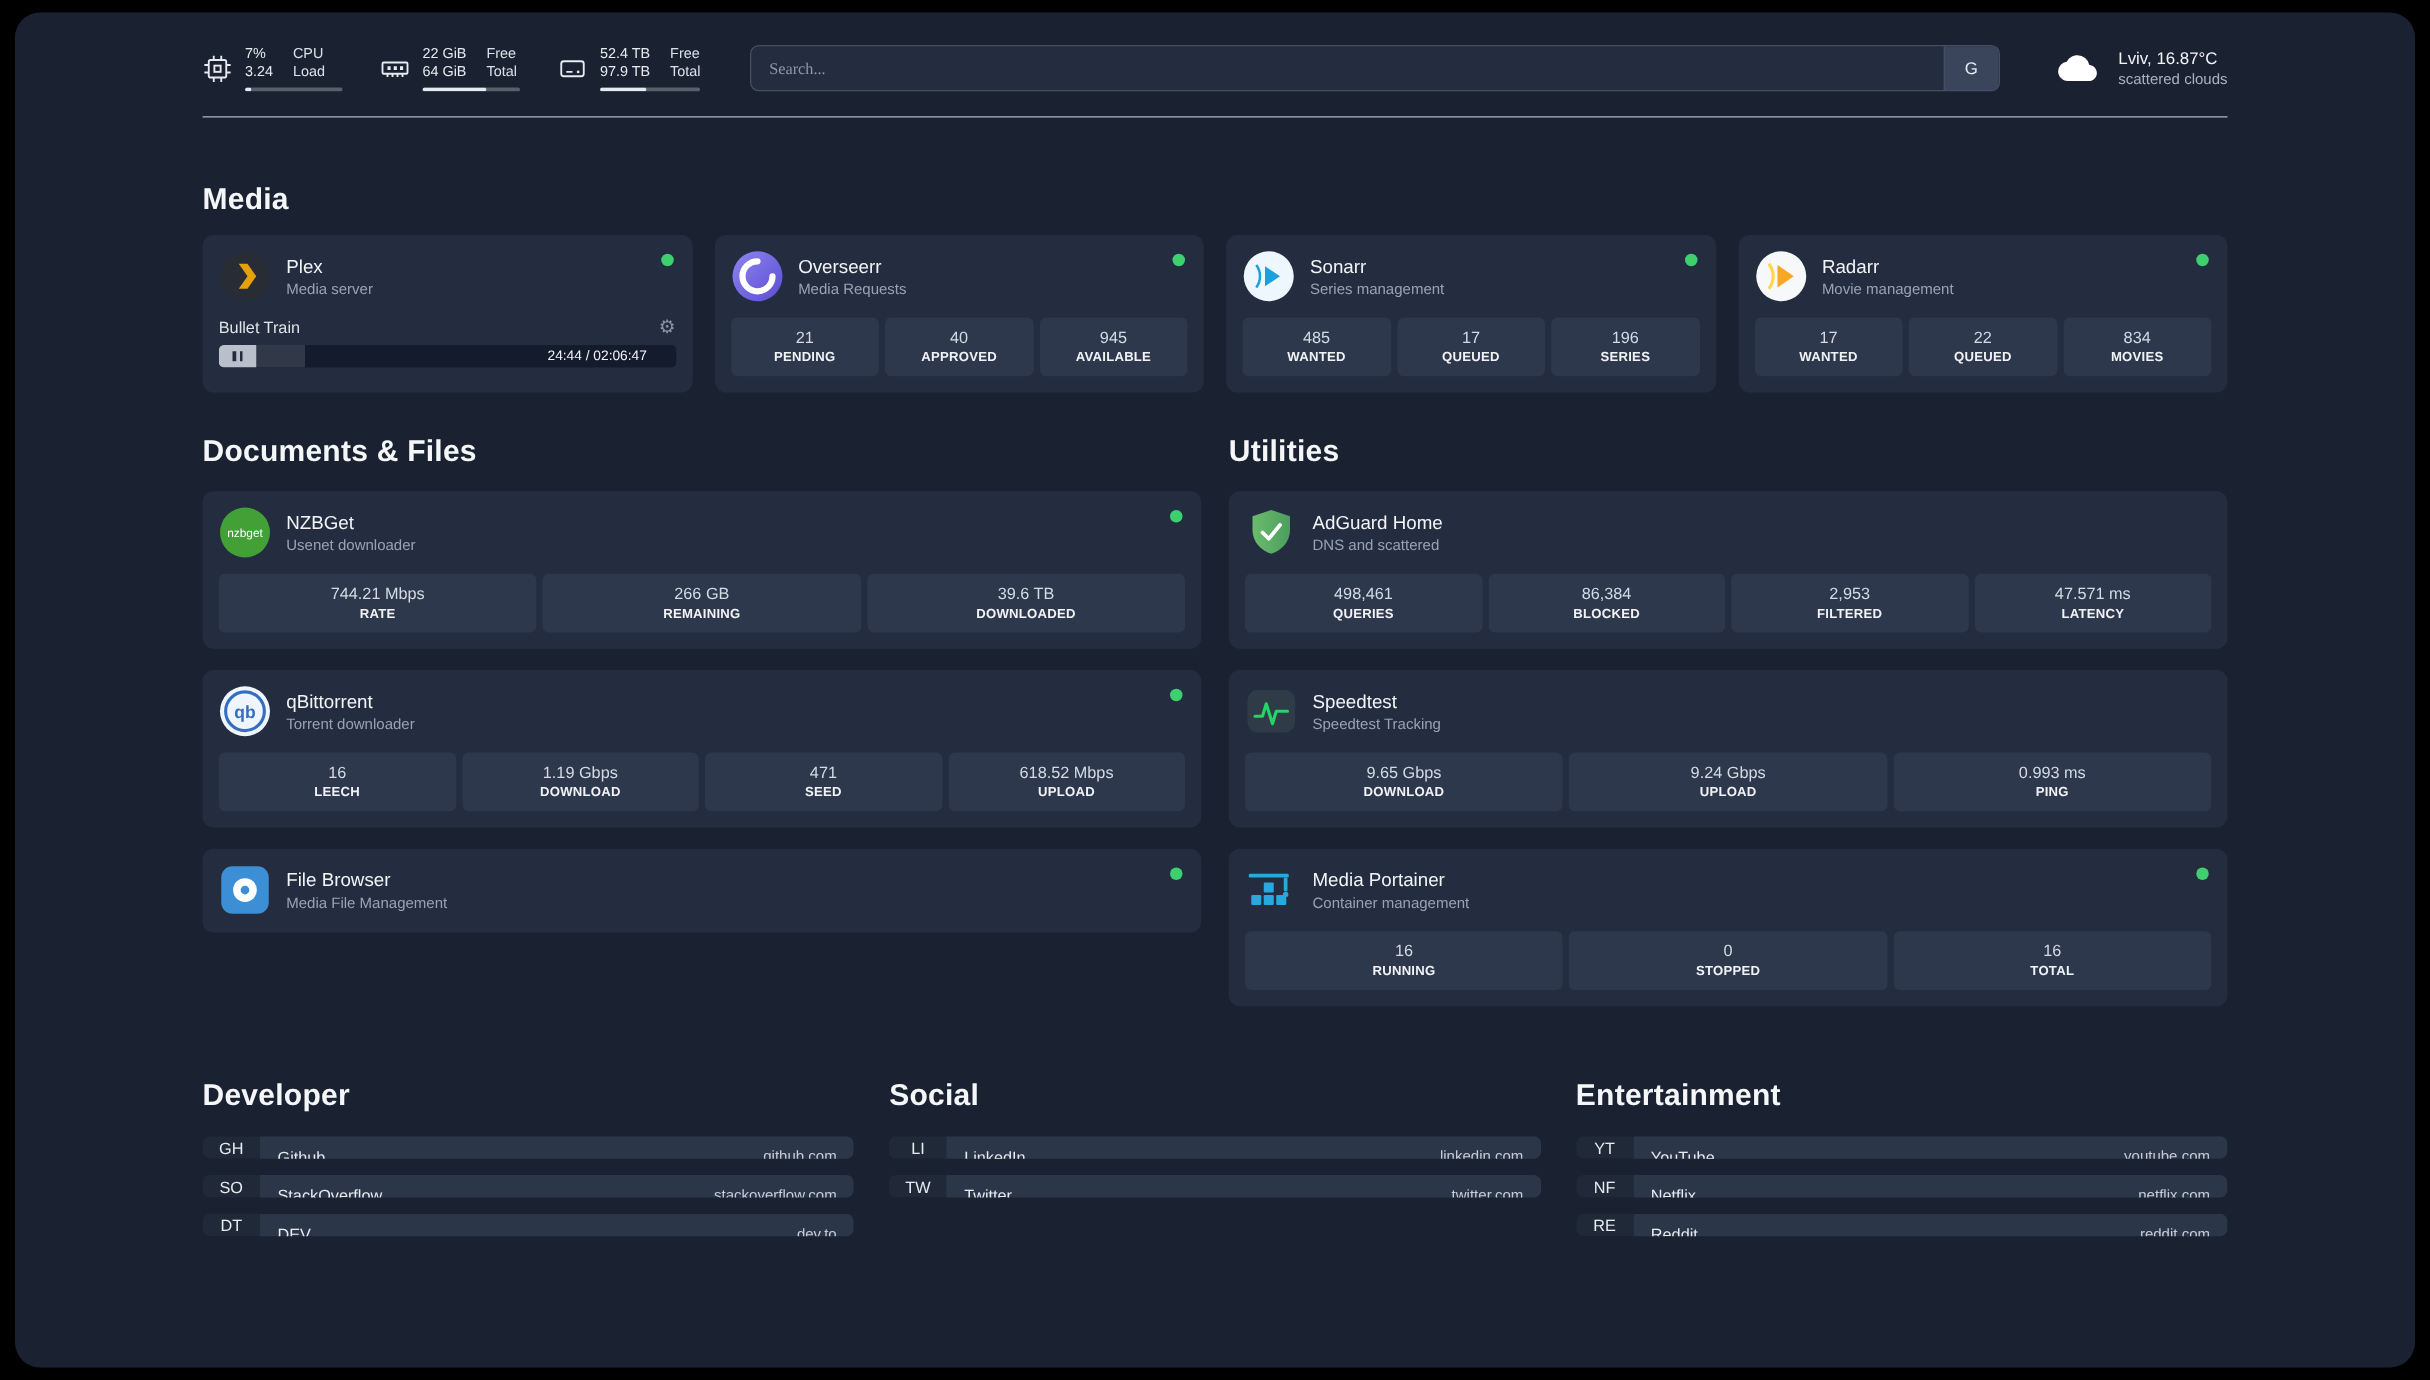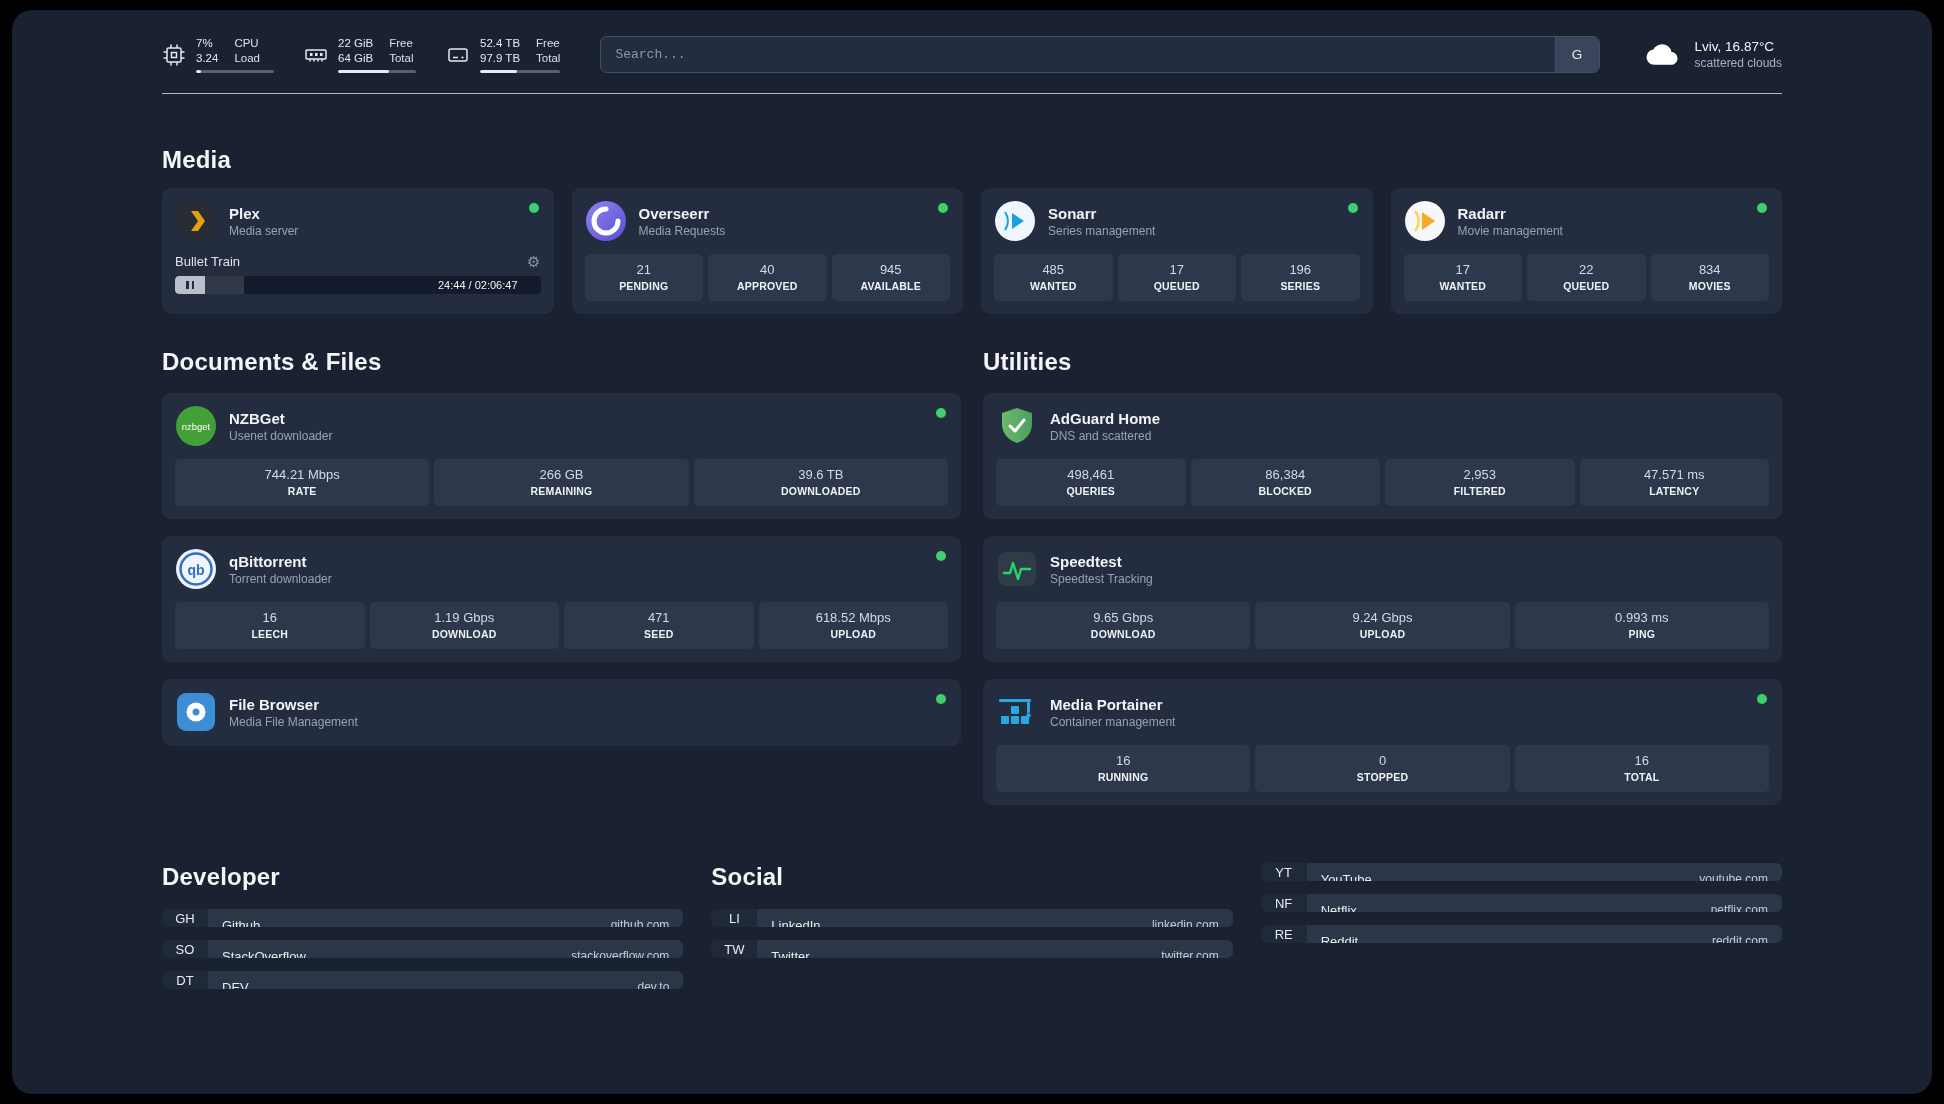--- a/index.html
+++ b/index.html
@@ -14,21 +14,21 @@
   .resource{display:flex;gap:10px;align-items:center}
   .res-icon{width:24px;height:24px;display:flex;flex:0 0 24px}
   .res-icon svg{width:100%;height:100%}
   .res-body{display:flex;flex-direction:column;gap:4px;min-width:78px}
   .res-row{display:flex;gap:16px}
   .res-col{display:flex;flex-direction:column;gap:1px;font-size:11.5px;color:#e7eaf0;line-height:1.25}
   .res-col.labels{color:#dbe0e8}
   .res-bar{height:3.5px;background:rgba(255,255,255,.28);border-radius:2px;overflow:hidden;width:100%}
   .res-fill{display:block;height:100%;background:#e7eaf0;border-radius:2px}
   .search{flex:1;display:flex;margin:0 40px;height:37px;border:1px solid #454f63;border-radius:7px;background:#242d3f;overflow:hidden}
-  .search-input{flex:1;background:transparent;border:0;outline:0;color:#cfd5de;padding:0 14px;font-size:13px;font-family:Liberation Mono, monospace}
+  .search-input{flex:1;background:transparent;border:0;outline:0;color:#cfd5de;padding:0 14px;font-size:13px;font-family:Liberation Serif, serif}
   .search-input::placeholder{color:#8f97a6}
   .search-btn{width:44px;background:#3a455b;border:0;border-left:1px solid #454f63;color:#e7eaf0;font-size:13.5px;cursor:pointer;font-family:inherit}
   .weather{display:flex;align-items:center;gap:11px}
   .weather-icon{width:44px;height:31px;display:flex}
   .weather-icon svg{width:44px;height:31px}
   .weather-loc{font-size:13.5px;color:#f2f4f7}
   .weather-cond{font-size:12px;color:#aab2bf;margin-top:2px}
   .divider{border:0;border-top:1.5px solid rgba(216,221,229,.8);margin-top:20px}
 
   
@@ -38,21 +38,21 @@
   .mid-grid{display:grid;grid-template-columns:1fr 1fr;gap:22px;margin-top:34px}
   .col-stack{display:flex;flex-direction:column;gap:17px}
 
   
   .card{background:#242d3f;border-radius:9px;padding:12px 13px 13px;position:relative}
   .status-dot{position:absolute;top:15px;right:15px;width:10px;height:10px;border-radius:50%;background:#3ecf6e}
   .card-head{display:flex;gap:12px;align-items:center;margin-bottom:12px}
   .card.no-stats .card-head{margin-bottom:0}
   .svc-icon{width:42px;height:42px;flex:0 0 42px;display:flex}
   .svc-icon svg{width:42px;height:42px}
-  .svc-name{font-size:15px;color:#f2f4f7;font-weight:700}
+  .svc-name{font-size:15px;color:#f2f4f7;font-weight:400}
   .svc-sub{font-size:12px;color:#9aa2b1;margin-top:2px}
   .stats{display:flex;gap:5px}
   .stat{flex:1;background:#2d384d;border-radius:5px;text-align:center;padding:8px 4px 9px}
   .stat-value{font-size:13px;color:#d4dae3}
   .stat-label{font-size:10.5px;color:#f0f2f5;font-weight:700;margin-top:3px;letter-spacing:.2px}
 
   
   .player{margin-top:2px}
   .player-top{display:flex;justify-content:space-between;align-items:flex-start;margin-bottom:7px}
   .track{font-size:13px;color:#dfe3ea}
@@ -550,20 +550,21 @@
             <div class="bookmark">
               <div class="bm-abbr">TW</div>
               <div class="bm-pill">
                 <span class="bm-name">Twitter</span>
                 <span class="bm-url">twitter.com</span>
               </div>
             </div>
           </div>
       </div>
       <div class="bm-col">
+        <h2 class="section-title bm-title">Entertainment</h2>
         <div class="bm-rows">
             <div class="bookmark">
               <div class="bm-abbr">YT</div>
               <div class="bm-pill">
                 <span class="bm-name">YouTube</span>
                 <span class="bm-url">youtube.com</span>
               </div>
             </div>
             <div class="bookmark">
               <div class="bm-abbr">NF</div>

